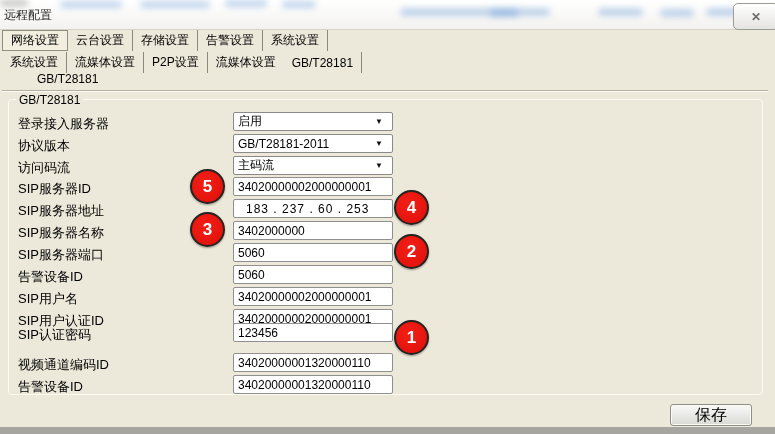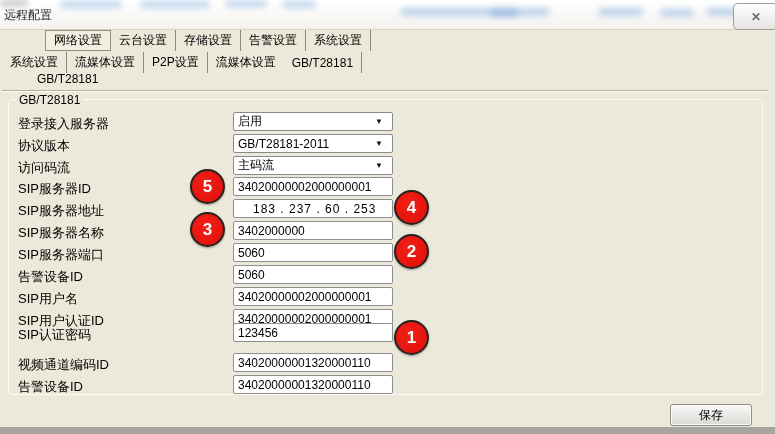--- a/index.html
+++ b/index.html
@@ -17,56 +17,56 @@
   .title { position:absolute; left:4px; top:7px; font-size:12px; color:#1f1f1f; }
   .smudge { position:absolute; border-radius:6px; filter:blur(3px); background:#6f9fd8; opacity:.42; }
   .smudge.dark { background:#6a6a68; opacity:.4; }
   .close-btn { position:absolute; top:3px; right:-4px; width:44px; height:25px;
     background:linear-gradient(#ffffff,#e5e4e1); border:1px solid #9d9c98; border-radius:5px;
     display:flex; align-items:center; justify-content:center; cursor:default; }
   .close-btn .x { font-size:12px; font-weight:bold; color:#6e6d6b; }
 
   
   .tabrow { position:absolute; left:2px; display:flex; align-items:stretch; height:21px; font-size:12px; color:#000; }
-  .tabrow1 { top:30px;margin-left:43px; }
+  .tabrow1 { top:30px; }
   .tabrow2 { top:52px; }
   .tab { display:flex; align-items:center; padding:0 8px; white-space:nowrap; }
   .tab.divider { border-right:1px solid #8b897b; }
   .tab.boxed { border:1px solid #908e80; background:#f2efe1; }
 
   .header-text { position:absolute; left:37px; top:72px; font-size:12px; color:#000; }
   .separator { position:absolute; left:2px; top:90px; width:766px; height:0;
     border-top:1px solid #b3b0a2; border-bottom:1px solid #fdfcf4; }
 
   .groupbox { position:absolute; left:8px; top:99px; width:753px; height:294px;
     border:1px solid #fdfcf2; border-radius:4px; }
   .group-title { position:absolute; left:16px; top:93px; font-size:12px; background:#ECE9DA; padding:0 3px; color:#000; }
 
   
   .row { position:absolute; left:0; width:775px; height:19px; }
   .row .lbl { position:absolute; left:18px; top:3px; font-size:13px; color:#000; }
   .row .ctrl { position:absolute; left:233px; top:0; width:160px; height:19px; box-sizing:border-box; }
   input.txt { border:1px solid #8f8f8f; background:#fff; font-size:12px; color:#000;
     padding:0 2px 0 4px; border-radius:2px; font-family:"Liberation Sans",sans-serif; }
-  input.ip { letter-spacing:1px; padding-left:19px; }
+  input.ip { letter-spacing:1px; padding-left:12px; }
   .combo { border:1px solid #8a8a8a; background:#fff; border-radius:2px;
     display:flex; align-items:center; justify-content:space-between;
     padding:0 9px 0 4px; font-size:12px; color:#000; cursor:default; }
   .combo .arr { font-size:8px; color:#111; line-height:1; }
 
   
   .badge { position:absolute; width:31px; height:31px; border:2px solid #23231f; border-radius:50%;
     background:radial-gradient(circle at 40% 35%, #f31f16, #dd0f0a);
     color:#fff; font-weight:bold; font-size:17px;
     display:flex; align-items:center; justify-content:center;
     box-shadow:0 1px 2px rgba(0,0,0,.35); }
 
   .save-btn { position:absolute; left:670px; top:404px; width:80px; height:20px;
     background:linear-gradient(#f9f9f8,#d9d9d5); border:1px solid #8e8d89; border-radius:3px;
-    font-size:12px; color:#000; display:flex; align-items:center; justify-content:center; cursor:default;
+    font-size:16px; color:#000; display:flex; align-items:center; justify-content:center; cursor:default;
     box-shadow:0 0 0 1px #fbfaf3 inset; }
 </style>
 </head>
 <body>
 
 <div class="dialog">
 
   <div class="titlebar">
     <div class="smudge dark" style="left:0;top:0;width:28px;height:6px;"></div>
     <div class="smudge" style="left:60px;top:1px;width:62px;height:7px;"></div>

